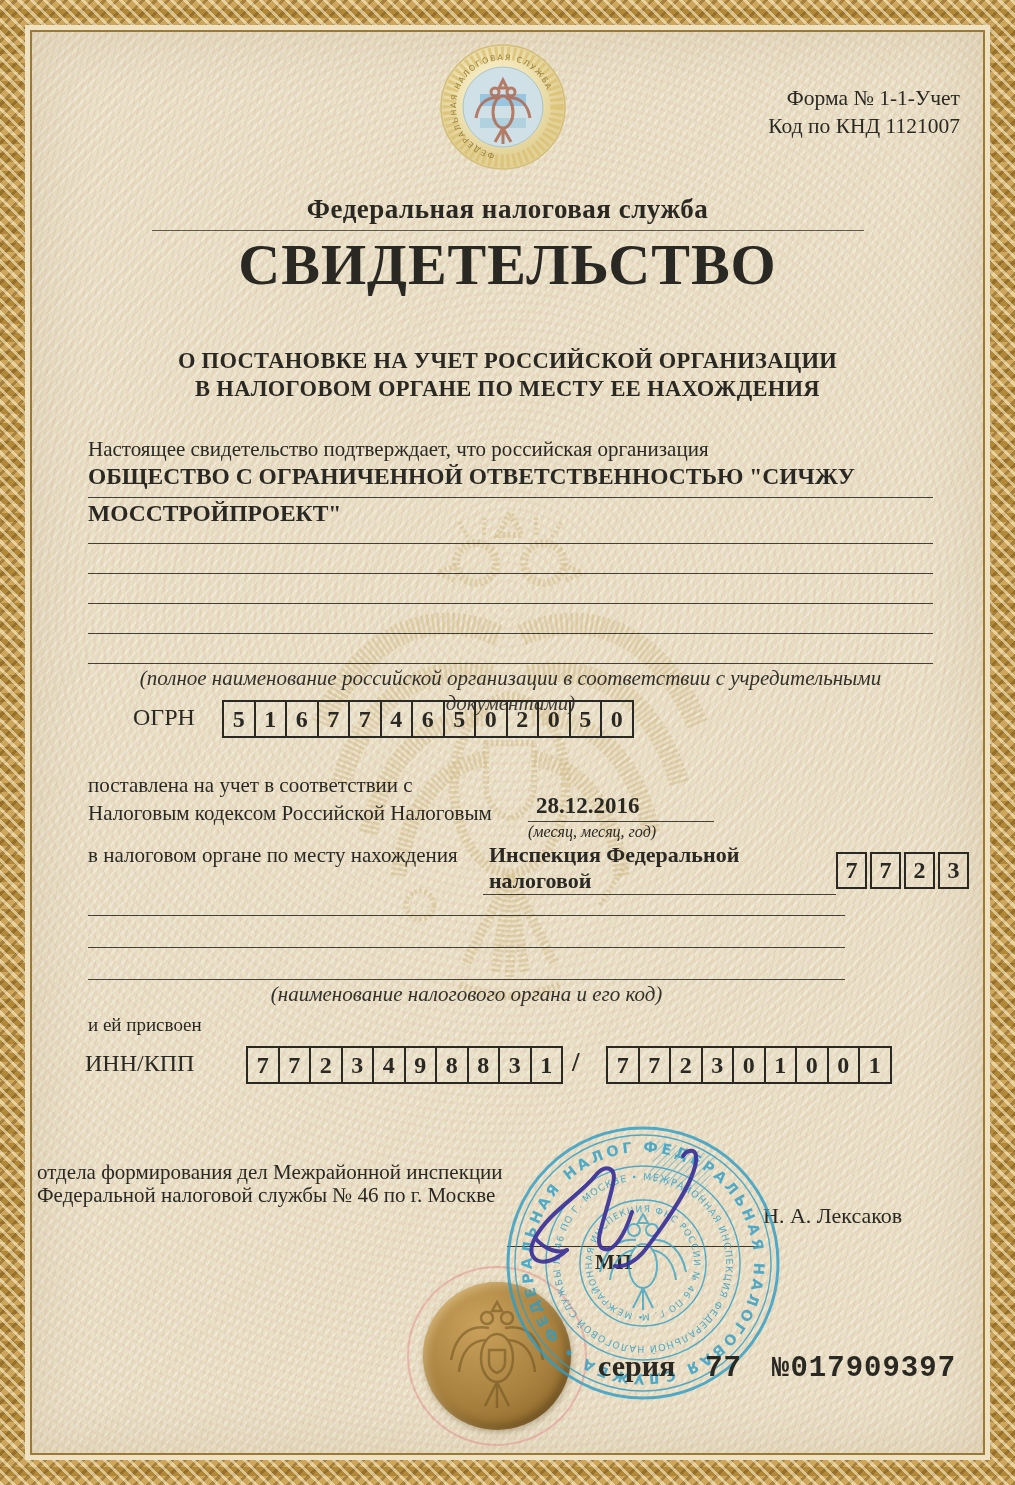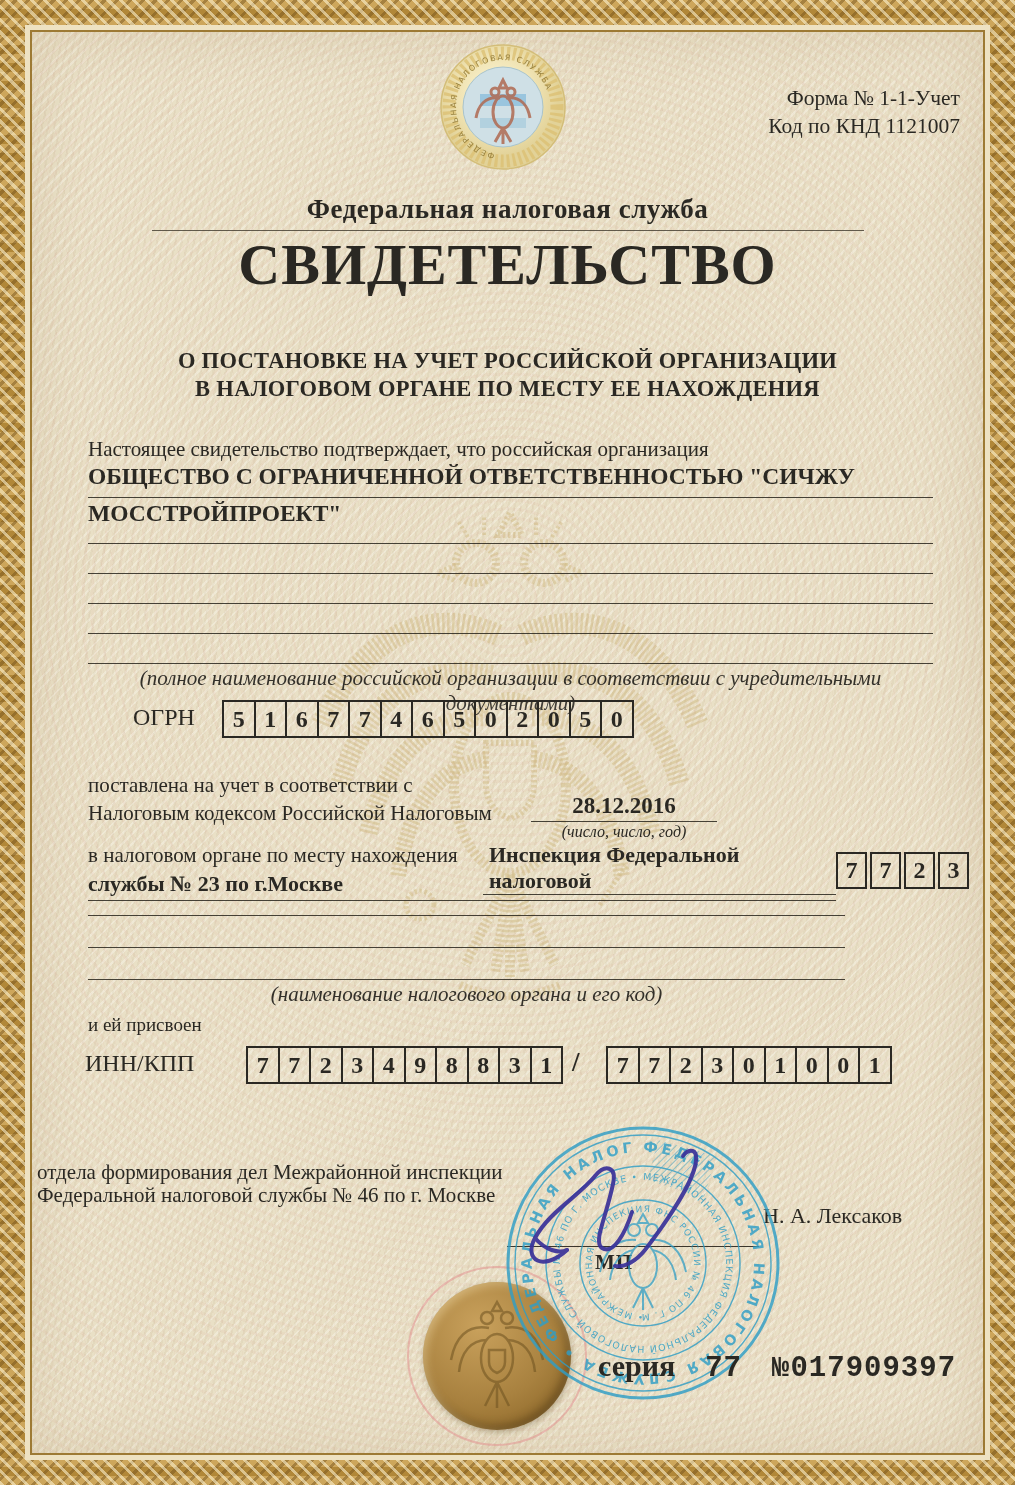--- a/index.html
+++ b/index.html
@@ -37,21 +37,21 @@
   .orgline{left:88px;width:845px;font-size:23.5px;font-weight:bold;}
   .cap{font-style:italic;font-size:21px;text-align:center;color:#33302a;}
   .digit-grid{display:flex;border:2px solid #2a2823;background:rgba(255,255,255,.06);}
   .digit-grid .cell{width:29.5px;height:34px;line-height:34px;text-align:center;
     font-size:24px;font-weight:bold;}
   .digit-grid .cell + .cell{border-left:2px solid #2a2823;}
   .code-boxes{display:flex;gap:3px;}
   .code-boxes .cellbox{width:27px;height:33px;line-height:33px;border:2.5px solid #2a2823;
     text-align:center;font-size:24px;font-weight:bold;}
   .label24{font-size:24px;}
-  .datewrap{left:528px;top:793px;width:192px;text-align:center;}
+  .datewrap{left:528px;top:793px;width:192px;text-align:left;}
   .dateval{font-size:23px;font-weight:bold;border-bottom:1.5px solid rgba(40,36,28,.85);padding:0 8px 2px 8px;display:inline-block;min-width:170px;}
   .datecap{font-style:italic;font-size:16px;margin-top:1px;}
   .authrow{left:88px;top:842px;width:748px;display:flex;align-items:baseline;gap:20px;}
   .authrow .pre{font-size:21px;white-space:pre;}
   .authrow .bold-fill{flex:1;font-size:22px;font-weight:bold;border-bottom:1.5px solid rgba(40,36,28,.85);padding-left:6px;}
   .auth2{left:88px;top:871px;width:748px;font-size:22px;font-weight:bold;height:29px;border-bottom:1.5px solid rgba(40,36,28,.85);}
   .footer-block{left:37px;top:1161px;font-size:21px;line-height:22.5px;width:480px;}
   .inspector-name{left:763px;top:1203px;font-size:22px;}
   .sigline{left:507px;top:1246px;width:252px;height:1px;background:rgba(40,36,28,.9);}
   .mp{left:595px;top:1250px;font-size:21px;font-weight:bold;letter-spacing:1px;}
@@ -178,28 +178,27 @@
       <span class="cell">5</span>
 
       <span class="cell">0</span>
 
   </div>
 
   <div class="abs bodytext" style="left:88px;top:773px;">поставлена на учет в соответствии с</div>
   <div class="abs bodytext" style="left:88px;top:801px;">Налоговым кодексом Российской Налоговым</div>
   <div class="abs datewrap">
     <div class="dateval">28.12.2016</div>
-    <div class="datecap">(число, число, год)</div>
+    <div class="datecap">(месяц, месяц, год)</div>
   </div>
 
   <div class="abs authrow">
     <span class="pre">в налоговом органе по месту нахождения </span>
     <span class="bold-fill">Инспекция Федеральной налоговой</span>
   </div>
-  <div class="abs auth2">службы № 23 по г.Москве</div>
   <div class="abs code-boxes" style="left:836px;top:852px;">
 
       <span class="cellbox">7</span>
 
       <span class="cellbox">7</span>
 
       <span class="cellbox">2</span>
 
       <span class="cellbox">3</span>
 

